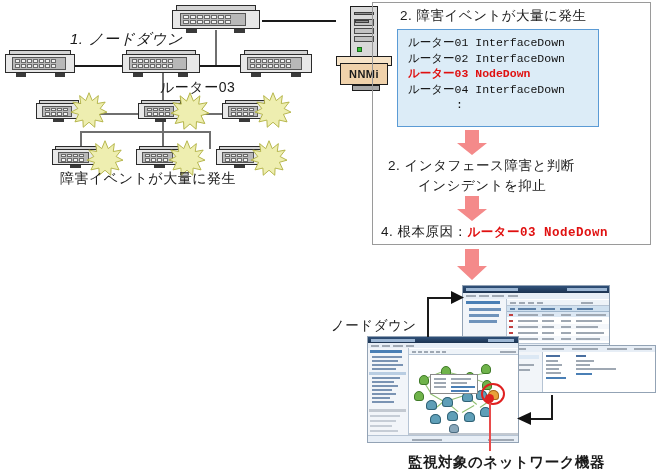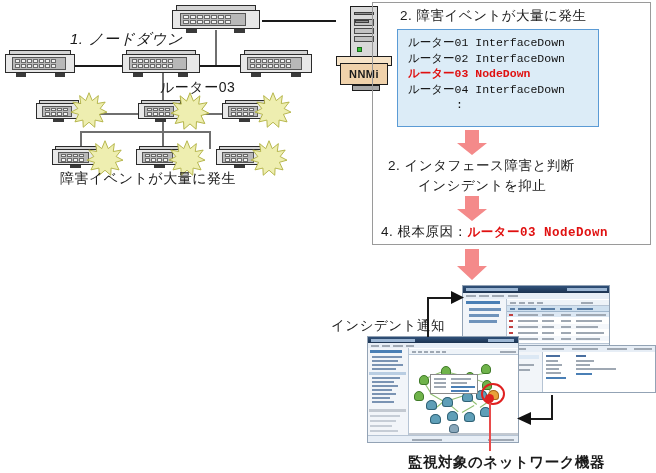--- a/index.html
+++ b/index.html
@@ -769,20 +769,20 @@
   </div>
 
   <div class="wire-k" style="left:551px;top:395px;width:1.5px;height:25px;"></div>
   <div class="wire-k" style="left:530px;top:418px;width:22px;height:1.5px;"></div>
   <div class="arw" style="left:517px;top:412px;width:14px;height:13px;">
     <svg width="14" height="13" viewBox="0 0 14 13">
         <polygon points="14,0 14,13 0,6.5" fill="#111111"></polygon>
       </svg>
   </div>
 
-  <div class="lbl" style="left:331px;top:317px;font-size:13.5px;">インシデント通知</div>
+  <div class="lbl" style="left:331px;top:317px;font-size:13.5px;">ノードダウン</div>
 
   <div class="redline" style="left:489px;top:398px;width:2px;height:53px;"></div>
   <div class="reddot" style="left:485px;top:394px;width:9px;height:9px;"></div>
 
   <div class="lbl" style="left:408px;top:453px;font-size:14.5px;font-weight:bold;">監視対象のネットワーク機器</div>
 
 </div>
 
 </body></html>

